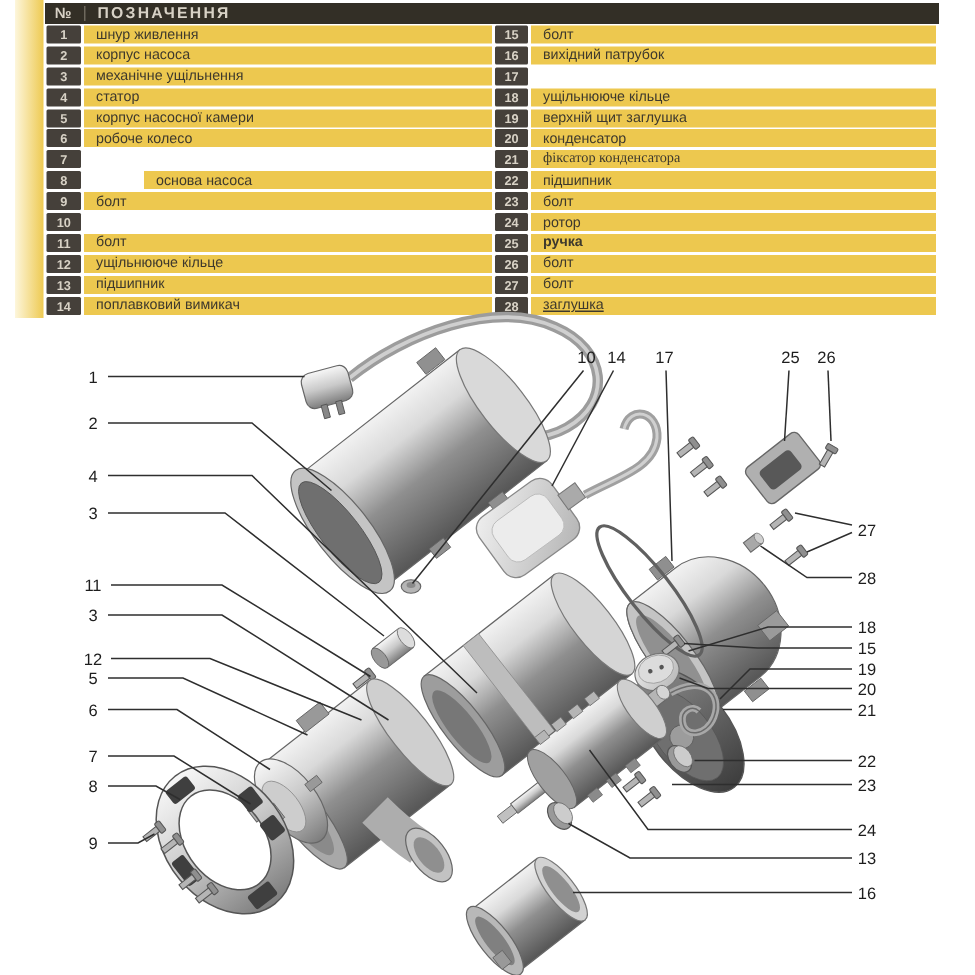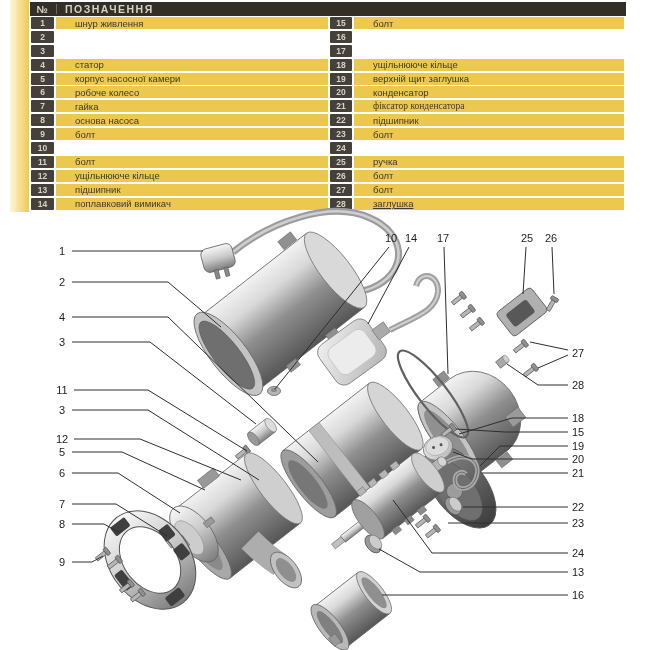--- a/index.html
+++ b/index.html
@@ -30,21 +30,21 @@
     grid-template-columns:23px 272px 22px 270px;
     grid-template-rows:repeat(14,12px);
     column-gap:2px;row-gap:1.9px;
   }
   .num-badge{
     background:#45403a;color:#d8d2c6;font-size:8.5px;font-weight:bold;
     display:flex;align-items:center;justify-content:center;border-radius:1px;
   }
   .legend-label{
     background:#edc84f;color:#3e392d;font-size:9.5px;
-    display:flex;align-items:center;padding-left:19px;white-space:nowrap;
+    display:flex;align-items:center;padding-left:8px;white-space:nowrap;
     overflow:hidden;
   }
   
   #diagram{position:absolute;left:0;top:0;}
   .callout-text{font-size:11px;fill:#1d1d1d;font-family:"Liberation Sans",sans-serif;}
   .leader{fill:none;stroke:#2e2e2e;stroke-width:1;}
 </style>
 </head>
 <body>
 
@@ -55,53 +55,56 @@
   <span class="divider"></span>
   <span class="title">ПОЗНАЧЕННЯ</span>
 </div>
 
 <div id="legend-grid">
     <div class="num-badge" style="grid-area: 1 / 1;">1</div>
     <div class="legend-label" style="grid-area: 1 / 2;">шнур живлення</div>
     <div class="num-badge" style="grid-area: 1 / 3;">15</div>
     <div class="legend-label" style="grid-area: 1 / 4;">болт</div>
     <div class="num-badge" style="grid-area: 2 / 1;">2</div>
+    <div class="legend-label" style="grid-area: 2 / 2;">корпус насоса</div>
     <div class="num-badge" style="grid-area: 2 / 3;">16</div>
+    <div class="legend-label" style="grid-area: 2 / 4;">вихідний патрубок</div>
     <div class="num-badge" style="grid-area: 3 / 1;">3</div>
+    <div class="legend-label" style="grid-area: 3 / 2;">механічне ущільнення</div>
     <div class="num-badge" style="grid-area: 3 / 3;">17</div>
     <div class="num-badge" style="grid-area: 4 / 1;">4</div>
     <div class="legend-label" style="grid-area: 4 / 2;">статор</div>
     <div class="num-badge" style="grid-area: 4 / 3;">18</div>
     <div class="legend-label" style="grid-area: 4 / 4;">ущільнююче кільце</div>
     <div class="num-badge" style="grid-area: 5 / 1;">5</div>
     <div class="legend-label" style="grid-area: 5 / 2;">корпус насосної камери</div>
     <div class="num-badge" style="grid-area: 5 / 3;">19</div>
     <div class="legend-label" style="grid-area: 5 / 4;">верхній щит заглушка</div>
     <div class="num-badge" style="grid-area: 6 / 1;">6</div>
     <div class="legend-label" style="grid-area: 6 / 2;">робоче колесо</div>
     <div class="num-badge" style="grid-area: 6 / 3;">20</div>
     <div class="legend-label" style="grid-area: 6 / 4;">конденсатор</div>
     <div class="num-badge" style="grid-area: 7 / 1;">7</div>
-    <div class="legend-label" style="grid-area: 7 / 2;">гайка</div>
     <div class="num-badge" style="grid-area: 7 / 3;">21</div>
     <div class="legend-label" style="grid-area: 7 / 4; font-family: Liberation Serif, serif;">фіксатор конденсатора</div>
     <div class="num-badge" style="grid-area: 8 / 1;">8</div>
-    <div class="legend-label" style="grid-area: 8 / 2;">основа насоса</div>
+    <div class="legend-label" style="grid-area: 8 / 2; margin-left: 40px;">основа насоса</div>
     <div class="num-badge" style="grid-area: 8 / 3;">22</div>
     <div class="legend-label" style="grid-area: 8 / 4;">підшипник</div>
     <div class="num-badge" style="grid-area: 9 / 1;">9</div>
     <div class="legend-label" style="grid-area: 9 / 2;">болт</div>
     <div class="num-badge" style="grid-area: 9 / 3;">23</div>
     <div class="legend-label" style="grid-area: 9 / 4;">болт</div>
     <div class="num-badge" style="grid-area: 10 / 1;">10</div>
     <div class="num-badge" style="grid-area: 10 / 3;">24</div>
+    <div class="legend-label" style="grid-area: 10 / 4;">ротор</div>
     <div class="num-badge" style="grid-area: 11 / 1;">11</div>
     <div class="legend-label" style="grid-area: 11 / 2;">болт</div>
     <div class="num-badge" style="grid-area: 11 / 3;">25</div>
-    <div class="legend-label" style="grid-area: 11 / 4;">ручка</div>
+    <div class="legend-label" style="grid-area: 11 / 4; font-weight: bold;">ручка</div>
     <div class="num-badge" style="grid-area: 12 / 1;">12</div>
     <div class="legend-label" style="grid-area: 12 / 2;">ущільнююче кільце</div>
     <div class="num-badge" style="grid-area: 12 / 3;">26</div>
     <div class="legend-label" style="grid-area: 12 / 4;">болт</div>
     <div class="num-badge" style="grid-area: 13 / 1;">13</div>
     <div class="legend-label" style="grid-area: 13 / 2;">підшипник</div>
     <div class="num-badge" style="grid-area: 13 / 3;">27</div>
     <div class="legend-label" style="grid-area: 13 / 4;">болт</div>
     <div class="num-badge" style="grid-area: 14 / 1;">14</div>
     <div class="legend-label" style="grid-area: 14 / 2;">поплавковий вимикач</div>

